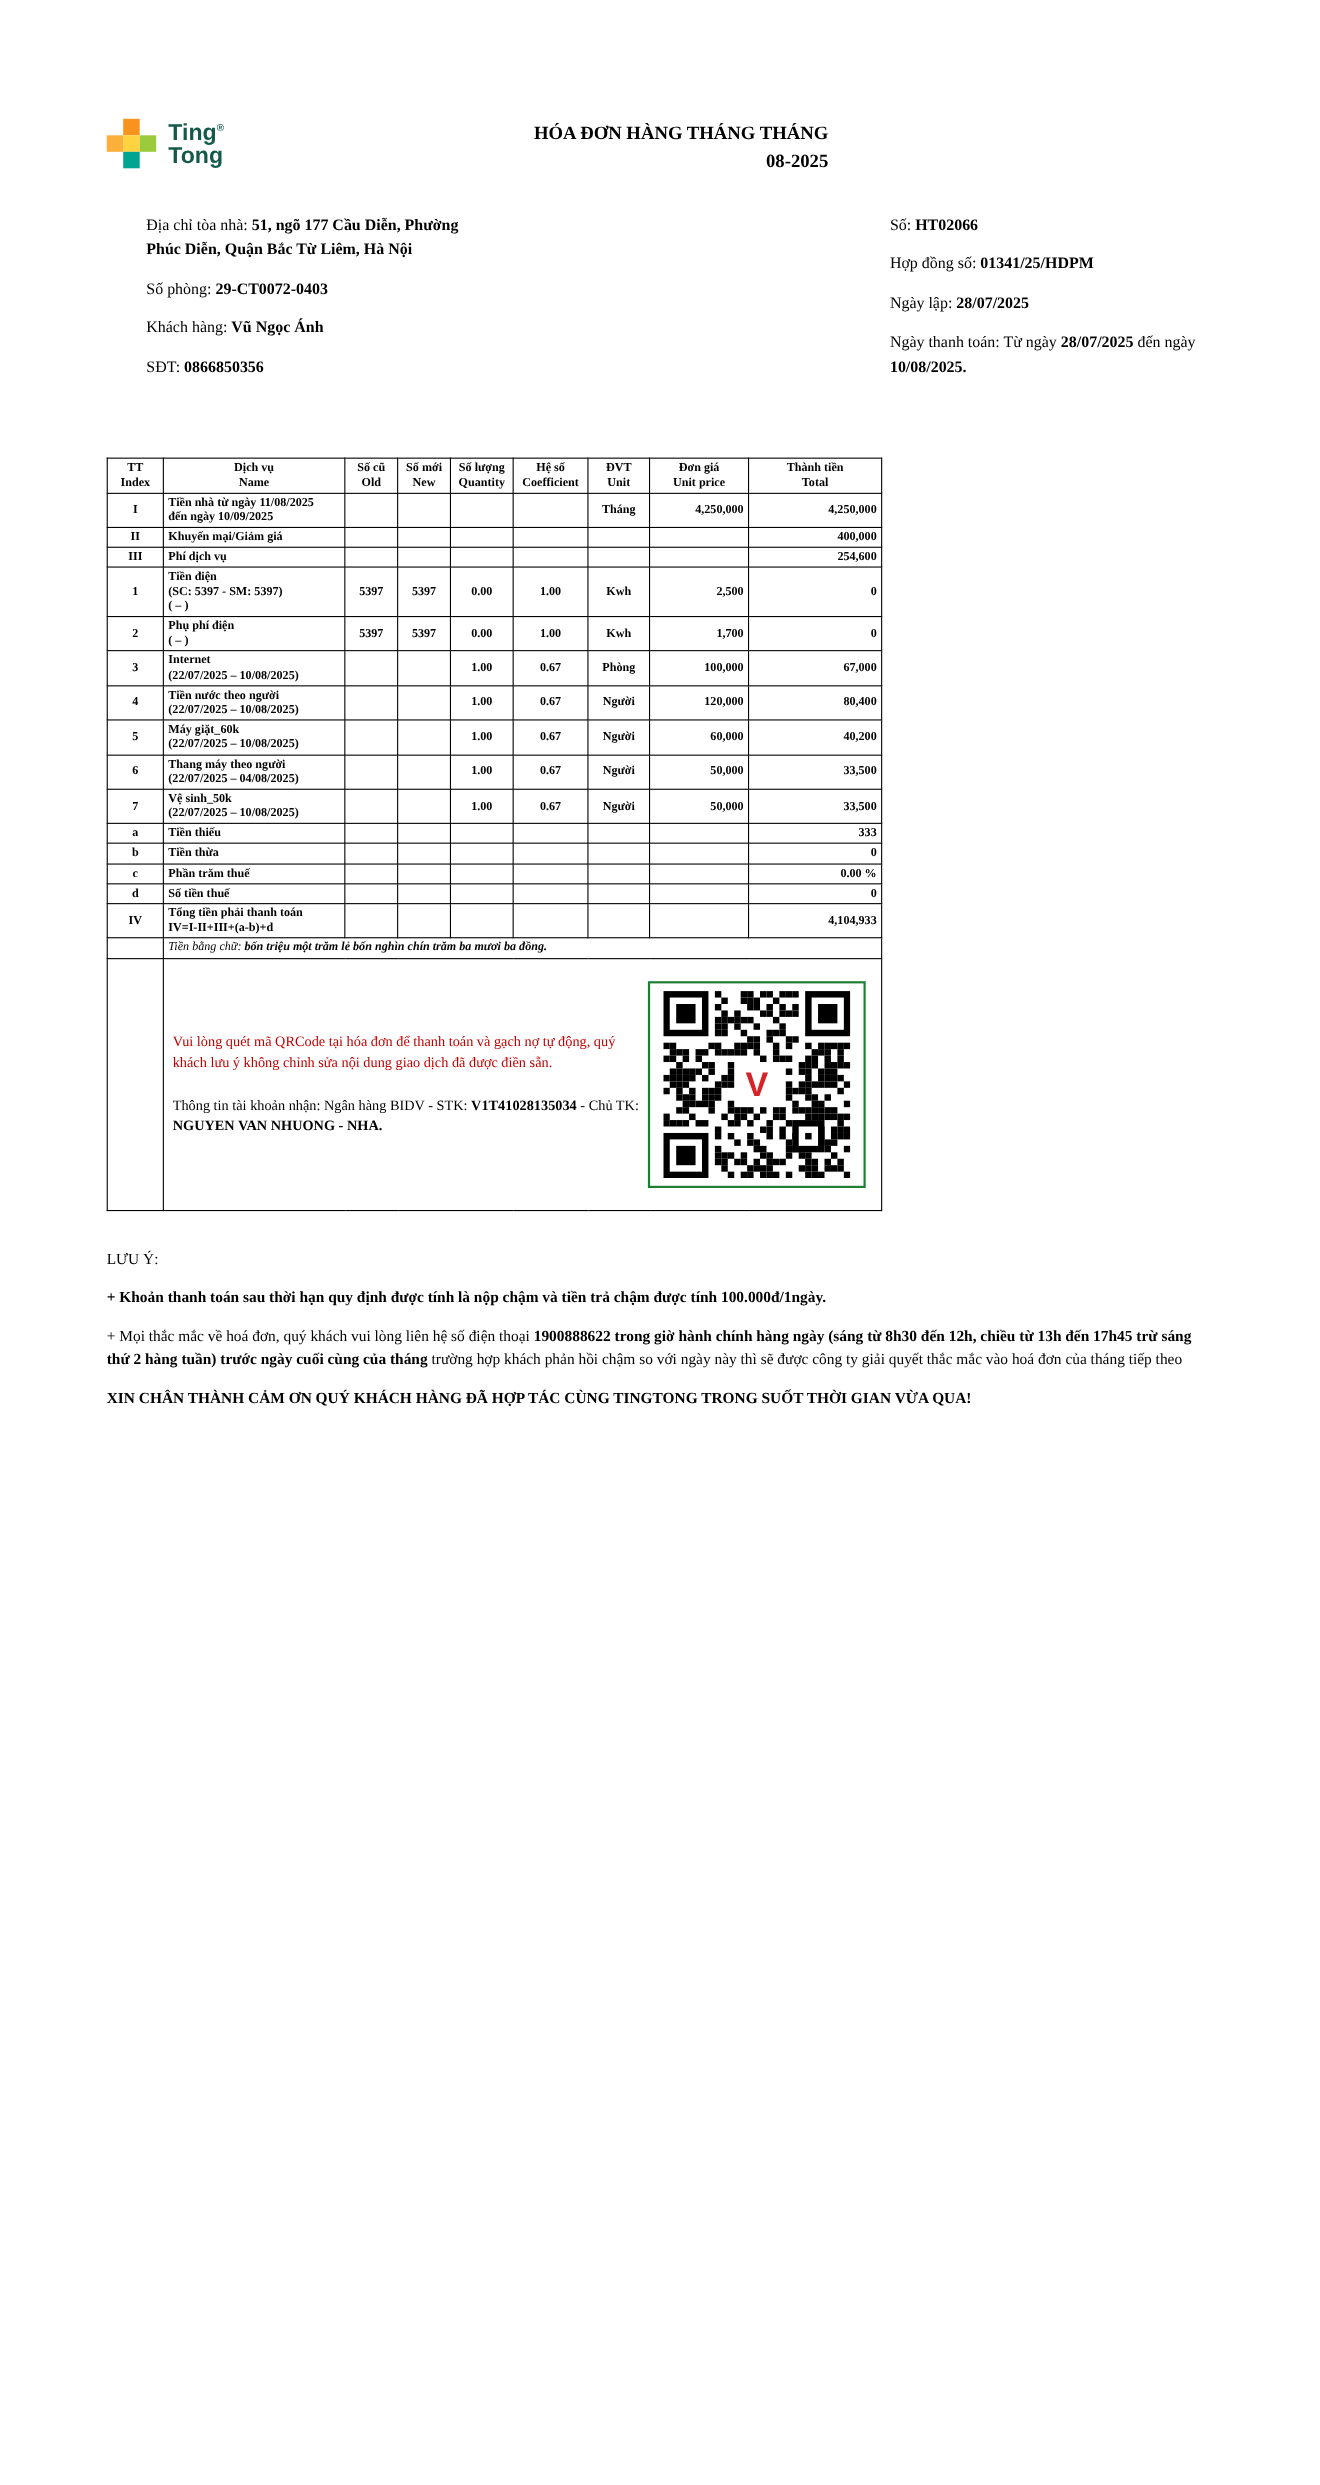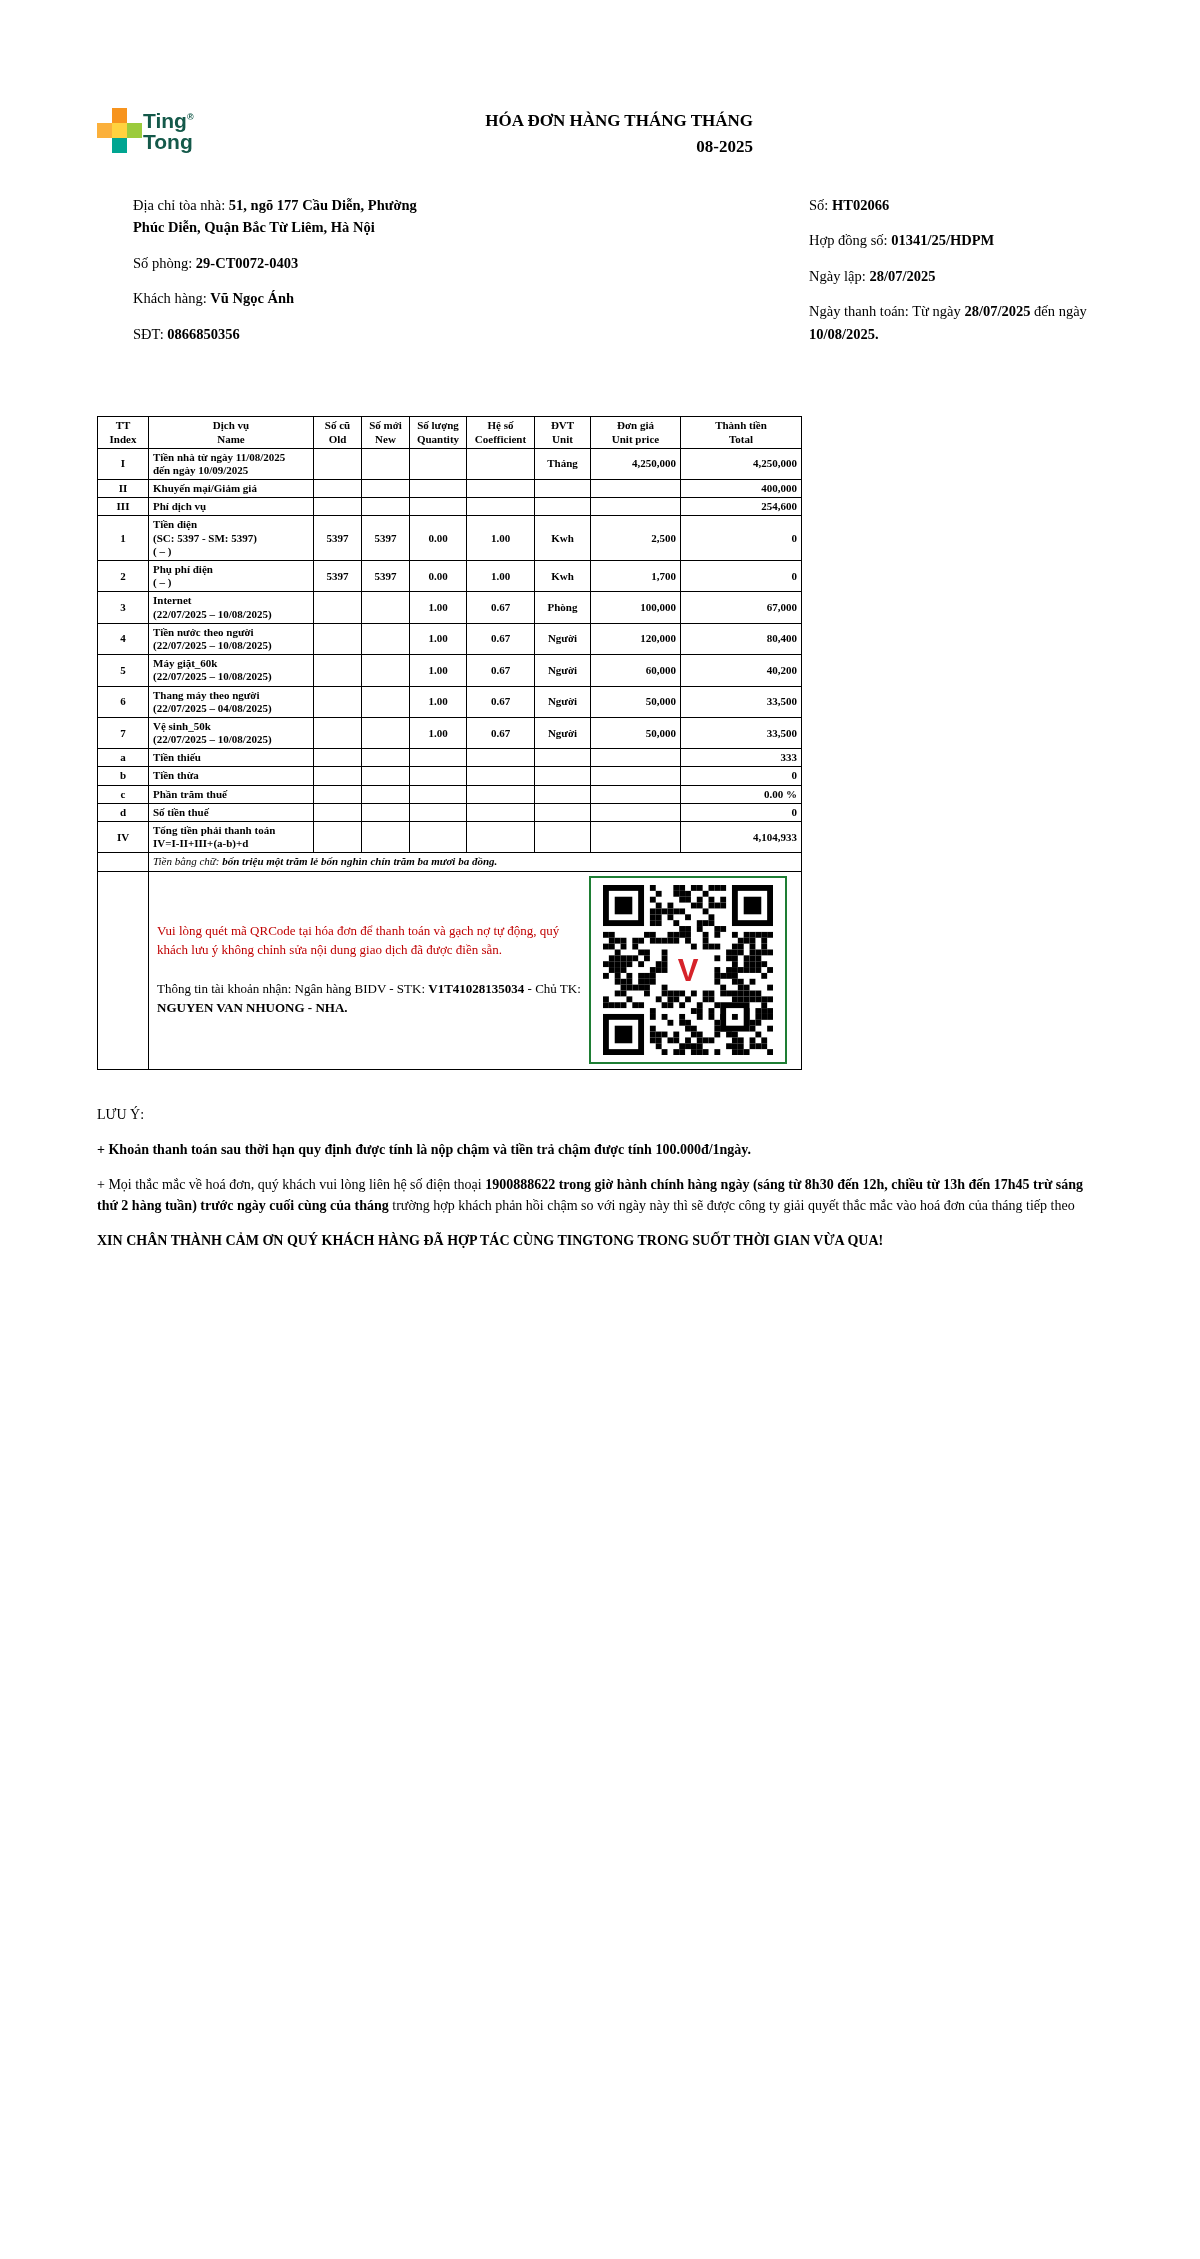--- a/index.html
+++ b/index.html
@@ -6,21 +6,21 @@
   html, body { margin: 0; padding: 0; }
   body {
     width: 1200px; height: 2259px;
     background: #ffffff; color: #000;
     font-family: "Liberation Serif", serif;
   }
   .page { width: 1200px; height: 2259px; padding: 108px 97px 0 97px; }
 
   
   .header { display: flex; align-items: flex-start; }
-  .logo { display: flex; align-items: center; width: 260px; flex: none; }
+  .logo { display: flex; align-items: center; gap: 10px; width: 260px; flex: none; }
   .logo-icon { position: relative; width: 46px; height: 46px; flex: none; }
   .logo-icon span { position: absolute; width: 15px; height: 15px; }
   .sq-top    { left: 15px; top: 0;    background: #F7941E; }
   .sq-left   { left: 0;    top: 15px; background: #FBB03B; }
   .sq-center { left: 15px; top: 15px; background: #FFD23F; }
   .sq-right  { left: 30px; top: 15px; background: #9BCB3C; }
   .sq-bottom { left: 15px; top: 30px; background: #00A591; }
   .logo-text { font-family: "Liberation Sans", sans-serif; font-weight: bold; font-size: 21px; line-height: 1.0; color: #14594A; }
   .logo-reg { font-size: 9px; }
   .doc-title { margin-left: auto; width: 290px; margin-right: 350px; text-align: right; font-weight: bold; font-size: 17px; line-height: 1.5; }
@@ -33,21 +33,21 @@
 
   
   .invoice { margin-top: 58px; border-collapse: collapse; table-layout: fixed; width: 704px; font-size: 11px; line-height: 1.2; }
   .invoice th, .invoice td { border: 1px solid #000; padding: 2px 4px; font-weight: bold; vertical-align: middle; }
   .invoice th { text-align: center; white-space: pre-line; }
   .al-l { text-align: left; white-space: pre-line; }
   .al-c { text-align: center; }
   .al-r { text-align: right; }
   .invoice td.words-cell { font-weight: normal; font-style: italic; text-align: left; }
   .invoice td.words-cell b { font-weight: bold; }
-  .invoice td.qr-cell { font-weight: normal; height: 198px; padding: 4px 8px; }
+  .invoice td.qr-cell { font-weight: normal; height: 198px; padding: 20px 8px; }
   .qr-flex { display: flex; align-items: center; height: 100%; }
   .qr-texts { width: 450px; display: flex; flex-direction: column; gap: 20px; font-size: 13px; line-height: 1.45; }
   .red-note { color: #C00000; }
   .qr-box { margin-left: auto; margin-right: 6px; width: 198px; height: 188px; border: 2px solid #1E7E34; display: flex; align-items: center; justify-content: center; position: relative; background: #fff; flex: none; }
   .qr-box svg { display: block; }
   .qr-logo { position: absolute; left: 50%; top: 50%; transform: translate(-50%, -50%); width: 40px; height: 40px; background: #fff; display: flex; align-items: center; justify-content: center; font-family: "Liberation Sans", sans-serif; font-weight: bold; font-size: 31px; color: #D6232A; }
 
   
   .footer { margin-top: 34px; width: 1006px; font-size: 14px; line-height: 1.5; }
   .luu-y { font-weight: normal; margin-bottom: 14px; }

